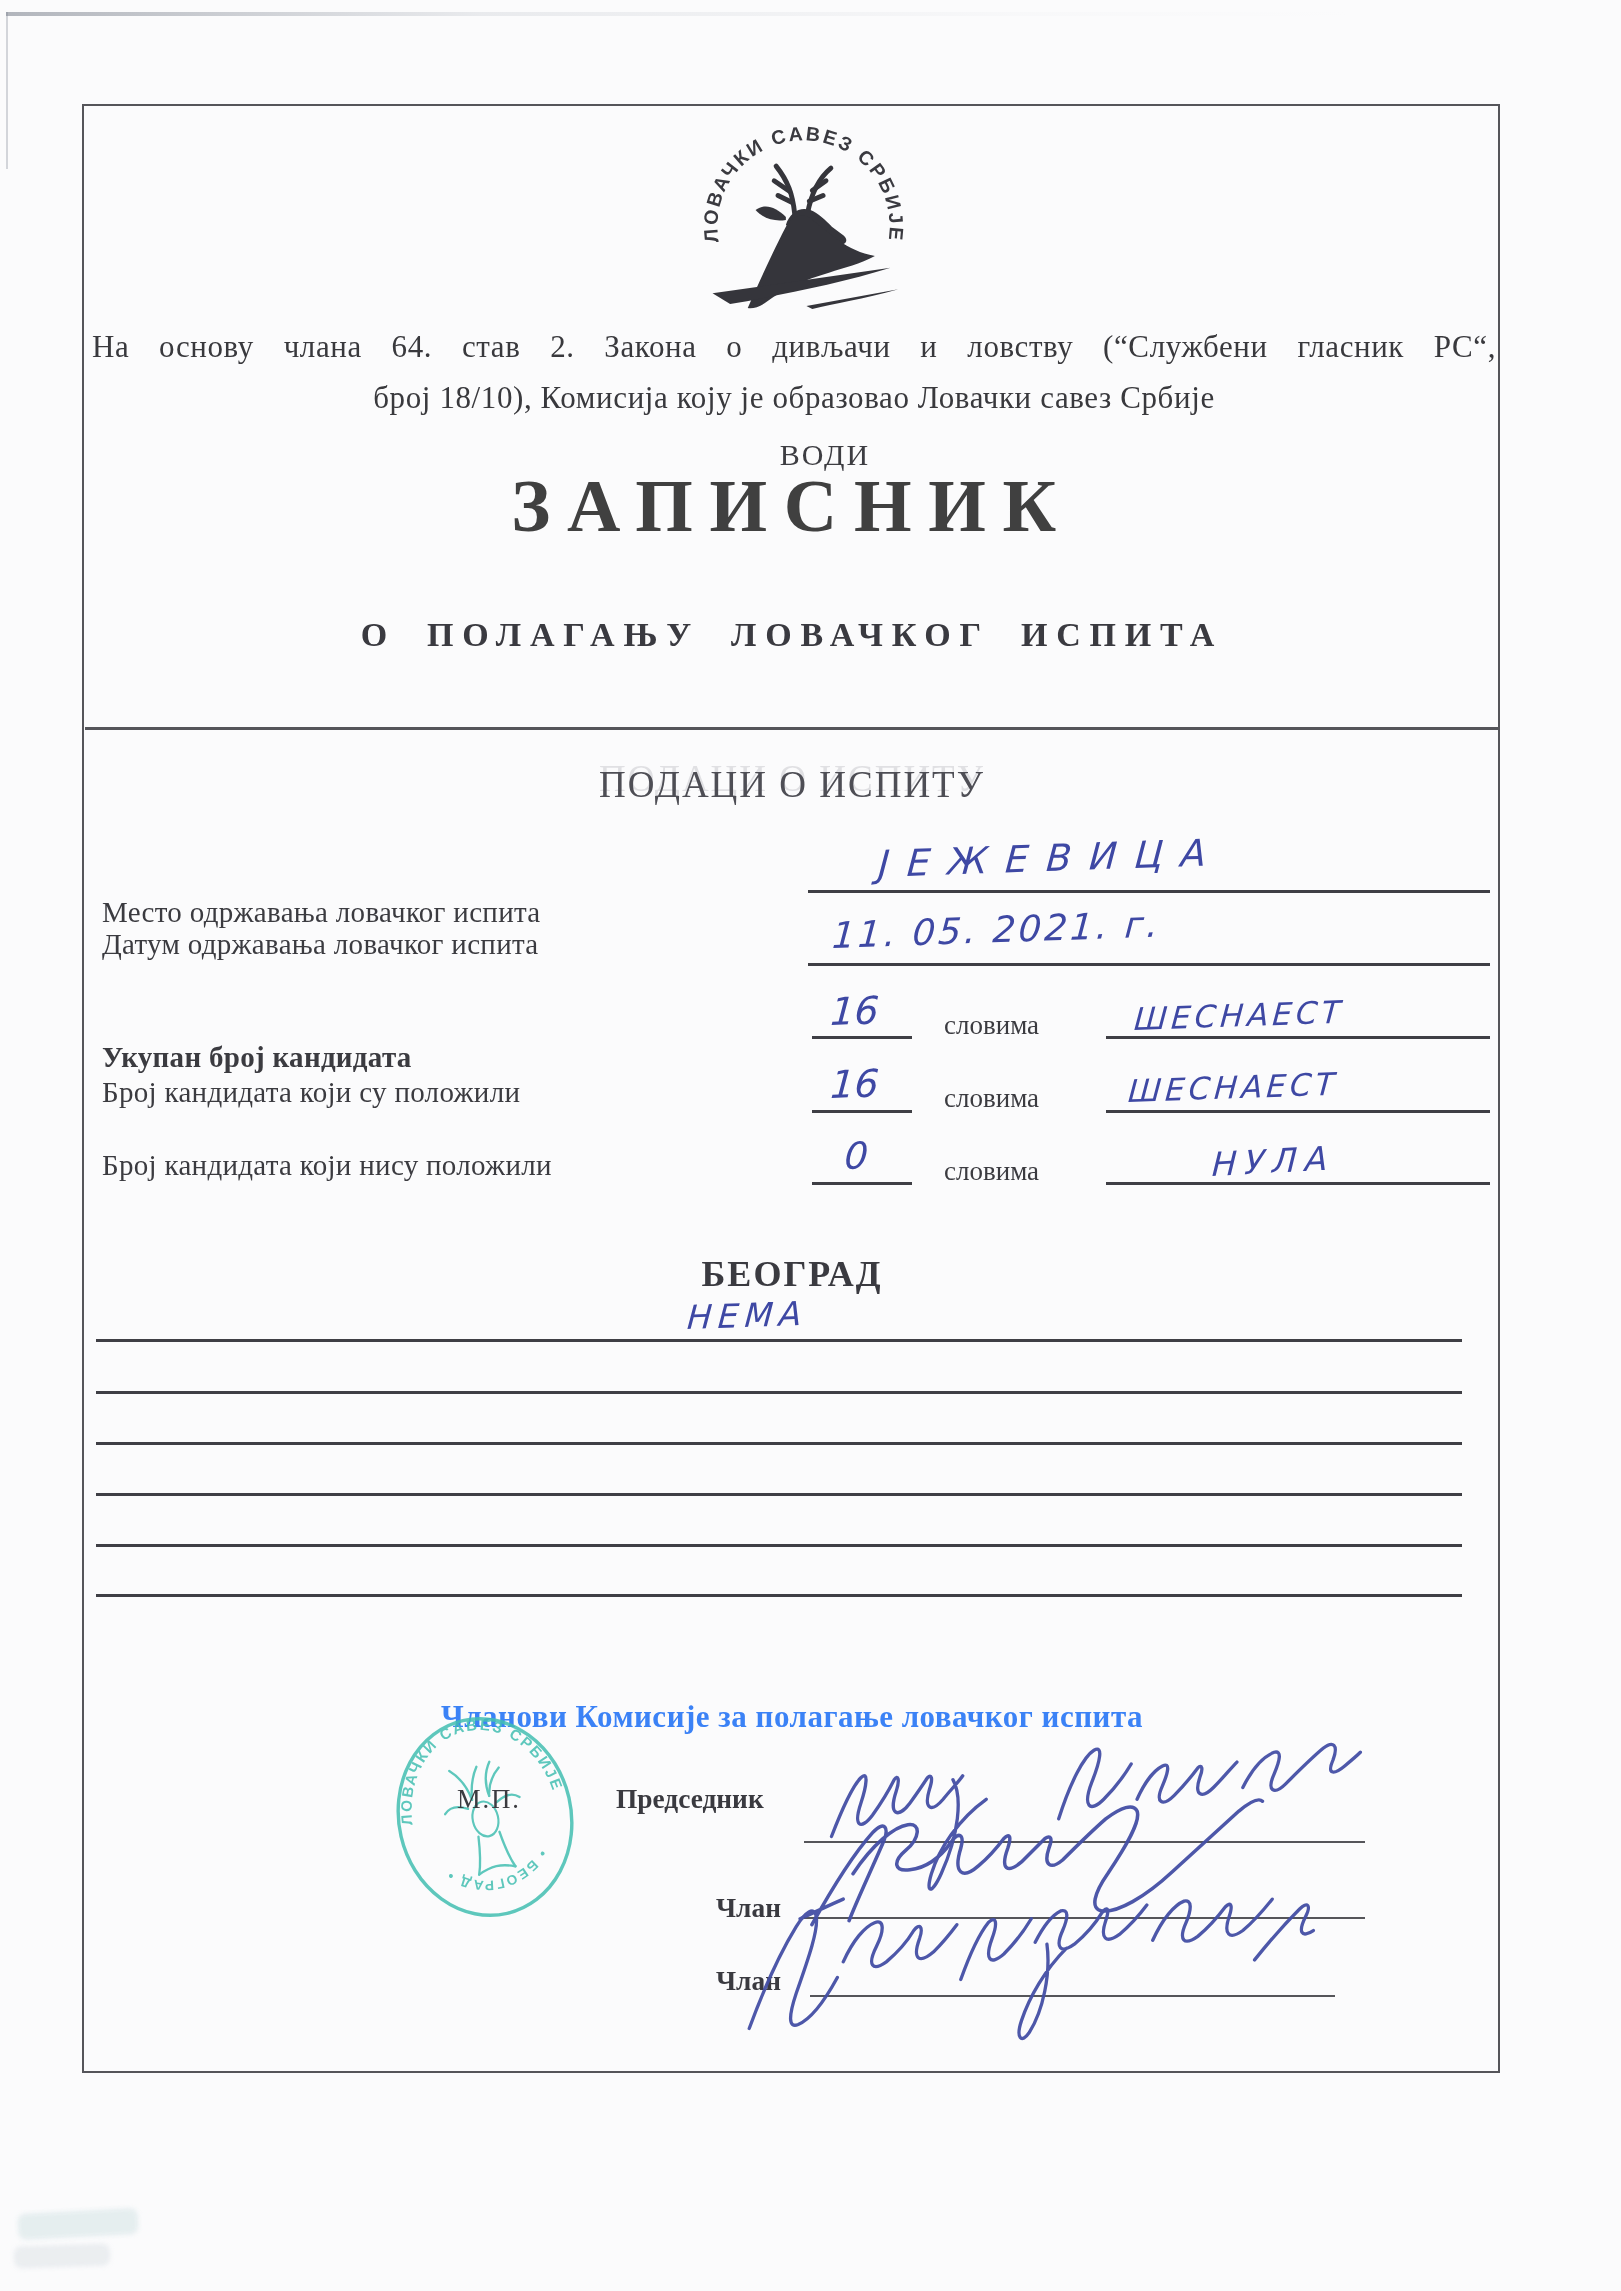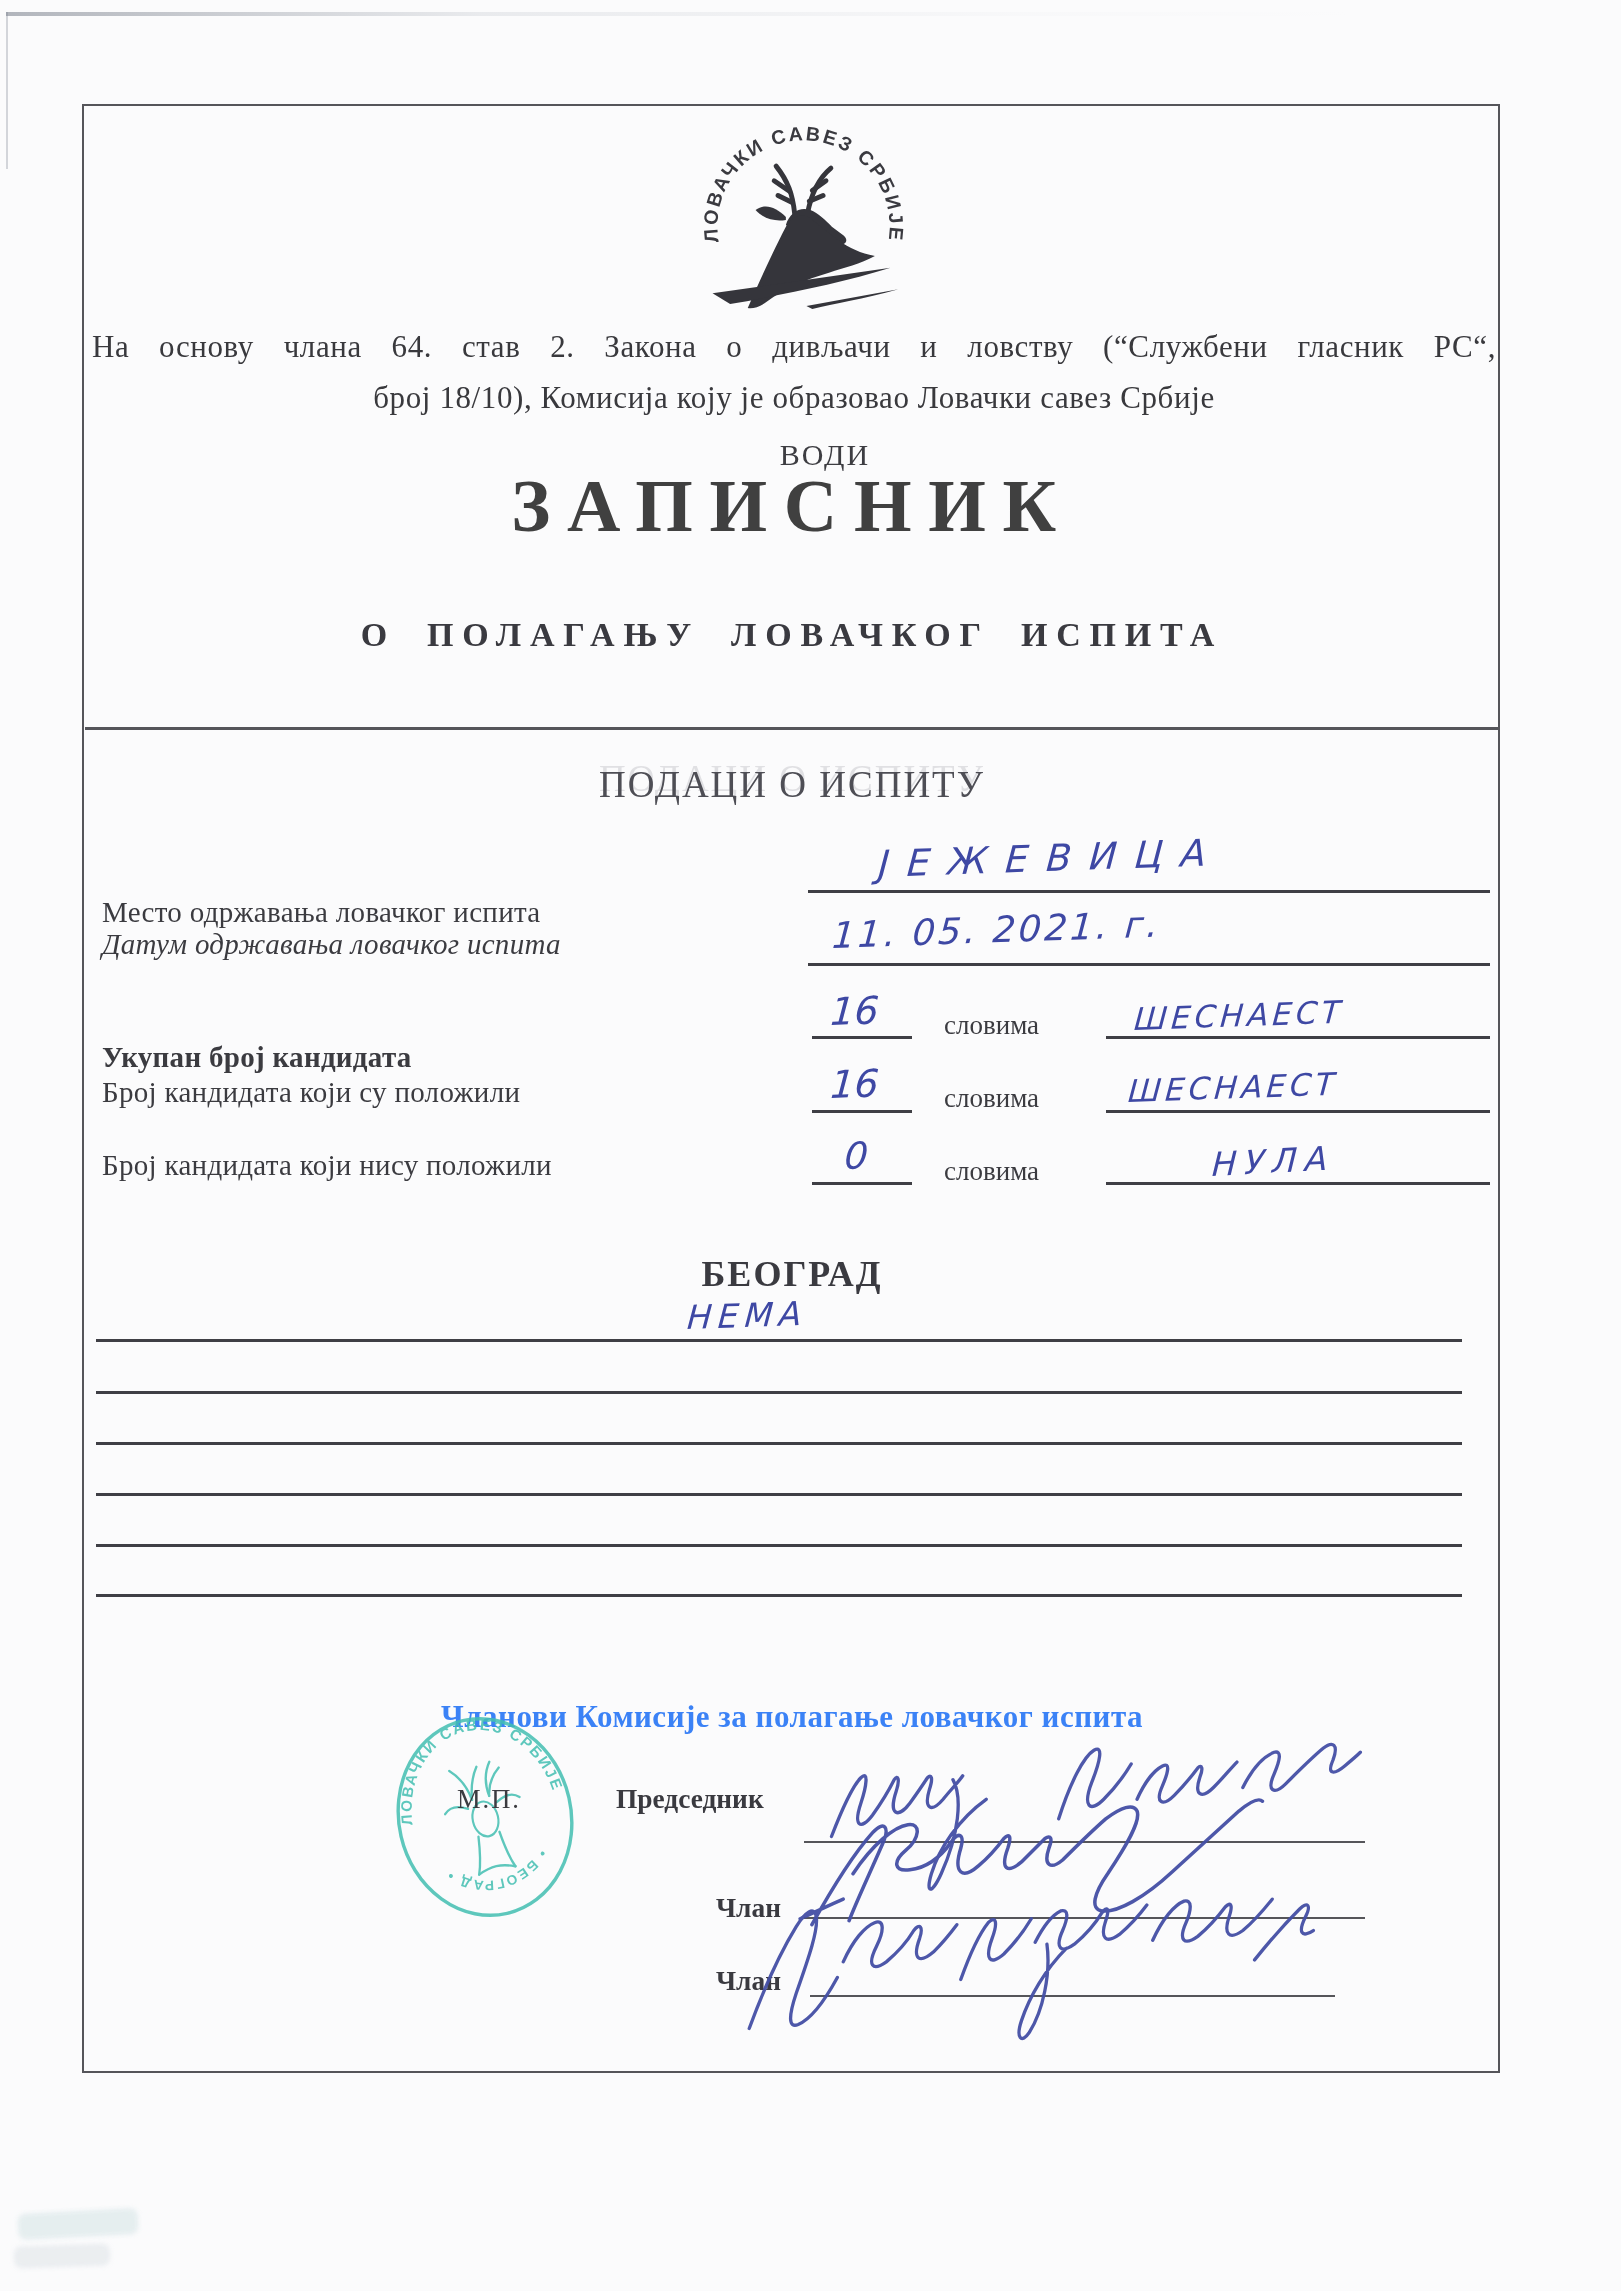--- a/index.html
+++ b/index.html
@@ -84,21 +84,21 @@
 
 <div class="intro-line intro-just" style="top:329px;">На основу члана 64. став 2. Закона о дивљачи и ловству (“Службени гласник РС“,</div>
 <div class="intro-line" style="top:380px;text-align:center;">број 18/10), Комисија коју је образовао Ловачки савез Србије</div>
 
 <div class="center-line leads">ВОДИ</div>
 <div class="center-line doc-title">ЗАПИСНИК</div>
 <div class="center-line doc-subtitle">О ПОЛАГАЊУ ЛОВАЧКОГ ИСПИТА</div>
 <div class="center-line exam-heading">ПОДАЦИ О ИСПИТУ</div>
 
 <div class="field-label" style="top:855px;margin-top:41px;">Место одржавања ловачког испита</div>
-<div class="field-label" style="top:928px;font-style:italic;">Датум одржавања ловачког испита</div>
+<div class="field-label" style="top:928px;">Датум одржавања ловачког испита</div>
 <div class="field-label" style="top:1041px;font-weight:bold;">Укупан број кандидата</div>
 <div class="field-label" style="top:1076px;">Број кандидата који су положили</div>
 <div class="field-label" style="top:1149px;">Број кандидата који нису положили</div>
 
 <div class="words-label" style="top:1010px;">словима</div>
 <div class="words-label" style="top:1083px;">словима</div>
 <div class="words-label" style="top:1156px;">словима</div>
 
 <div class="fline" style="left:808px;top:890px;width:682px;"></div>
 <div class="fline" style="left:808px;top:963px;width:682px;"></div>

